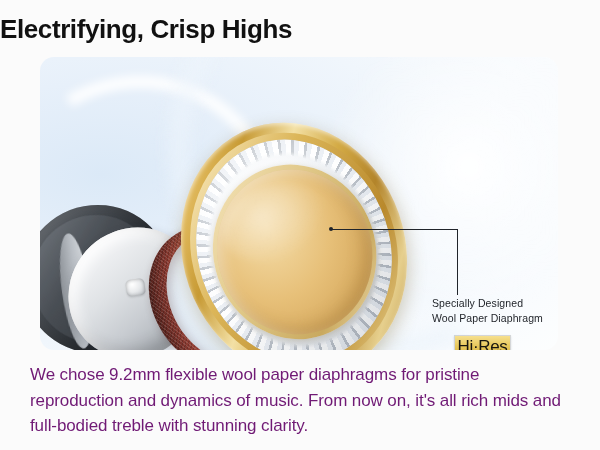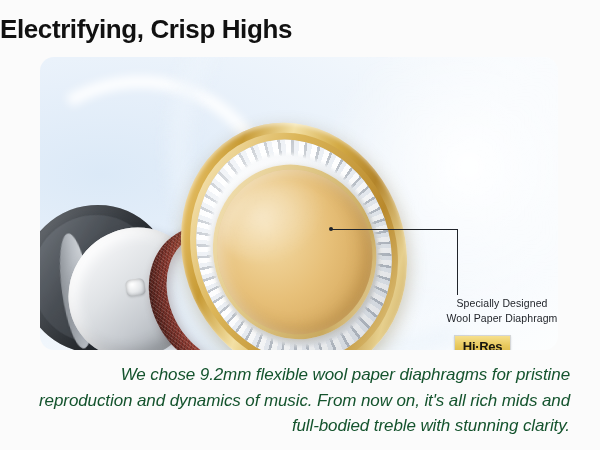--- a/index.html
+++ b/index.html
@@ -242,48 +242,46 @@
   #leader-dot {
     position:absolute; left:289px; top:170px; width:4px; height:4px;
     border-radius:50%; background:#20242a;
   }
 
   
   #callout {
     position:absolute; left:392px; top:239px; width:140px;
     font-size:10.5px; line-height:15px; color:#1d2026;
     letter-spacing:.1px;
-    text-align:center;
   }
 
   
   #hires-badge {
     position:absolute; left:414px; top:278px; width:57px; height:51px;
     display:flex; flex-direction:column;
     border:1px solid rgba(0,0,0,.15);
     overflow:hidden;
     box-shadow:0 1px 2px rgba(0,0,0,.12);
   }
   #hires-top {
     height:21px;
     background:linear-gradient(180deg,#f6e08f 0%,#e8c95e 45%,#d8b23c 100%);
-    color:#17150f; font-weight:bold; font-size:13px;
+    color:#17150f; font-weight:normal; font-size:17px;
     display:flex; align-items:center; justify-content:center;
     letter-spacing:-.3px;
     text-align:center;
   }
 
   
   #body-copy {
     position:absolute; left:30px; top:362px; width:540px;
-    text-align:right;
+    text-align:left;
     font-size:17px; line-height:25.5px;
-    color:#14532d;
+    color:#701a75;
     letter-spacing:-.1px;
-    font-style:italic;
   }
 </style>
 </head>
 <body>
 
 <div id="headline">Electrifying, Crisp Highs</div>
 
 <div id="hero-panel">
 
   <div class="swirl" id="swirl-a"></div>

